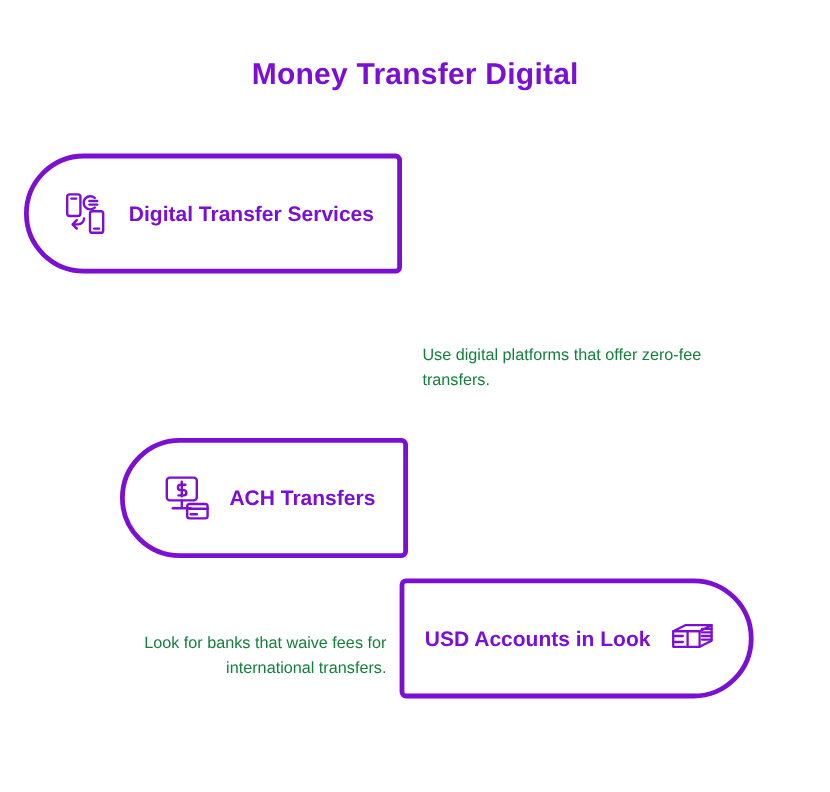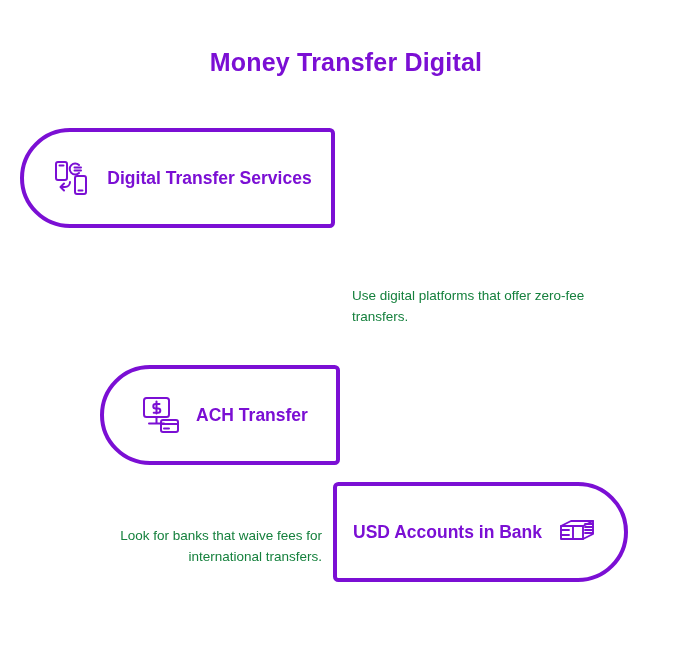--- a/index.html
+++ b/index.html
@@ -146,30 +146,30 @@
         <line x1="15.5" y1="22" x2="15.5" y2="28"></line>
         <line x1="8" y1="28.5" x2="23" y2="28.5"></line>
         <line x1="15.5" y1="6.5" x2="15.5" y2="18.5"></line>
         <path d="M18.5 9 h-4 a2.2 2.2 0 0 0 0 4.4 h2.6 a2.2 2.2 0 0 1 0 4.4 h-4.4"></path>
         <rect x="20" y="25" width="17" height="12" rx="2"></rect>
         <line x1="20" y1="29" x2="37" y2="29"></line>
         <line x1="23" y1="33.5" x2="28" y2="33.5"></line>
       </svg>
     </span>
 
-    <span class="capsule-label">ACH Transfer</span>
+    <span class="capsule-label">ACH Transfers</span>
   </div>
 
 </div>
 
 <div class="row row-4">
 
   <div class="capsule right-pill cap-4">
 
-    <span class="capsule-label">USD Accounts in Bank</span>
+    <span class="capsule-label">USD Accounts in Look</span>
 
     <span class="icon-box icon-right">
       <svg width="40" height="40" viewBox="0 0 40 40" fill="none" stroke="#7B0FD4" stroke-width="1.9" stroke-linecap="round" stroke-linejoin="round">
         <path d="M4 14 L14 9 L36 9 L26 14 Z"></path>
         <path d="M4 14 L4 27 L26 27 L26 14 Z"></path>
         <path d="M26 27 L36 22 L36 9"></path>
         <line x1="28" y1="12" x2="36" y2="12"></line>
         <line x1="28" y1="15" x2="36" y2="15"></line>
         <line x1="28" y1="18" x2="36" y2="18"></line>
         <line x1="28" y1="21" x2="36" y2="21"></line>

